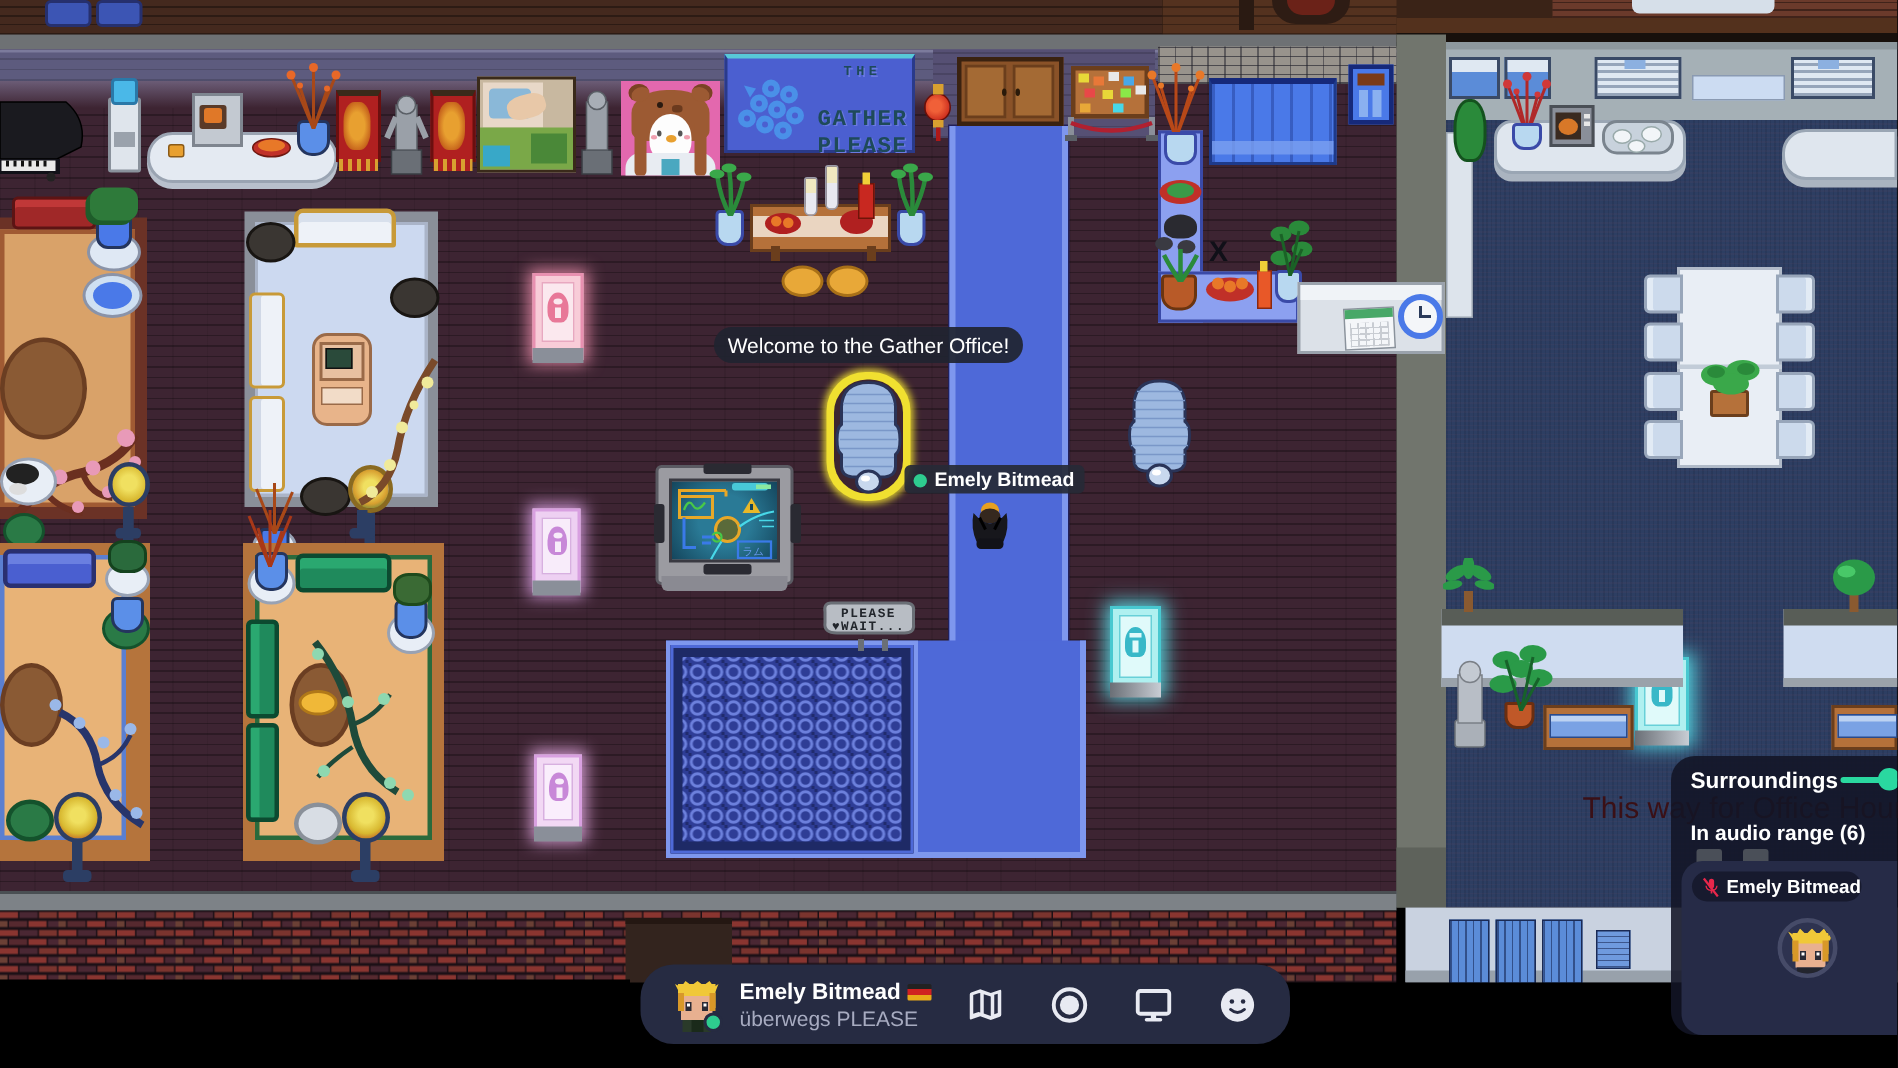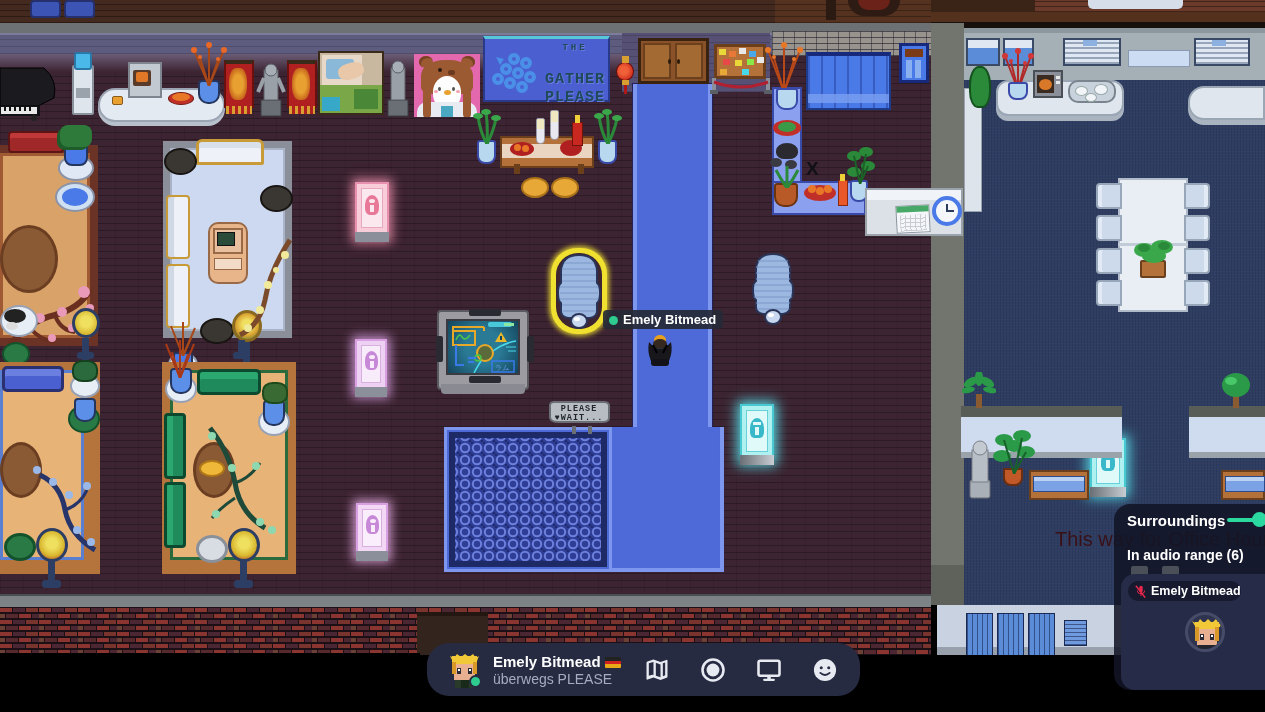--- a/index.html
+++ b/index.html
@@ -668,20 +668,21 @@
 </svg>
 
 <svg class="abs" style="left:646px;top:334px;" width="28" height="32">
   <ellipse cx="14" cy="6" rx="6" ry="5" fill="#e8a020"></ellipse>
   <ellipse cx="14" cy="10" rx="7" ry="5" fill="#35281e"></ellipse>
   <path d="M3 8 Q1 18 5 27 L23 27 Q27 18 25 8 Q19 15 14 15 Q9 15 3 8 Z" fill="#17171c"></path>
   <rect x="5" y="25" width="18" height="7" rx="3" fill="#121218"></rect>
   <path d="M7 11 L11 19 M21 11 L17 19" stroke="#000" stroke-width="2"></path>
 </svg>
 
+<div class="abs" style="left:476px;top:218px;width:206px;height:24px;background:rgba(32,36,48,.92);border-radius:12px;color:#fff;font-size:14px;line-height:24px;text-align:center;">Welcome to the Gather Office!</div>
 
 <div class="abs" style="left:603px;top:310px;height:19px;padding-right:7px;background:rgba(38,42,54,.92);border-radius:4px;color:#fff;font-size:13px;font-weight:bold;line-height:19px;white-space:nowrap;">
   <span style="display:inline-block;width:9px;height:9px;background:#2ecc8f;border-radius:50%;margin:0 5px 1px 6px;vertical-align:middle;"></span>Emely Bitmead</div>
 
 <svg class="abs" style="left:546px;top:400px;" width="66" height="34">
   <rect x="26" y="26" width="4" height="8" fill="#6a6f76"></rect>
       <rect x="42" y="26" width="4" height="8" fill="#6a6f76"></rect>
   <path d="M8 2 L58 2 Q64 2 63 8 L63 16 Q64 22 57 22 L12 22 Q3 22 4 15 L4 8 Q3 2 8 2 Z" fill="#b8bdc4" stroke="#6a6f76" stroke-width="2"></path>
   <text x="33" y="11" text-anchor="middle" font-family="Liberation Mono,monospace" font-size="8.5" font-weight="bold" fill="#22262c" letter-spacing="1">PLEASE</text>
   <text x="33" y="20" text-anchor="middle" font-family="Liberation Mono,monospace" font-size="8.5" font-weight="bold" fill="#22262c" letter-spacing="1">♥WAIT...</text>

